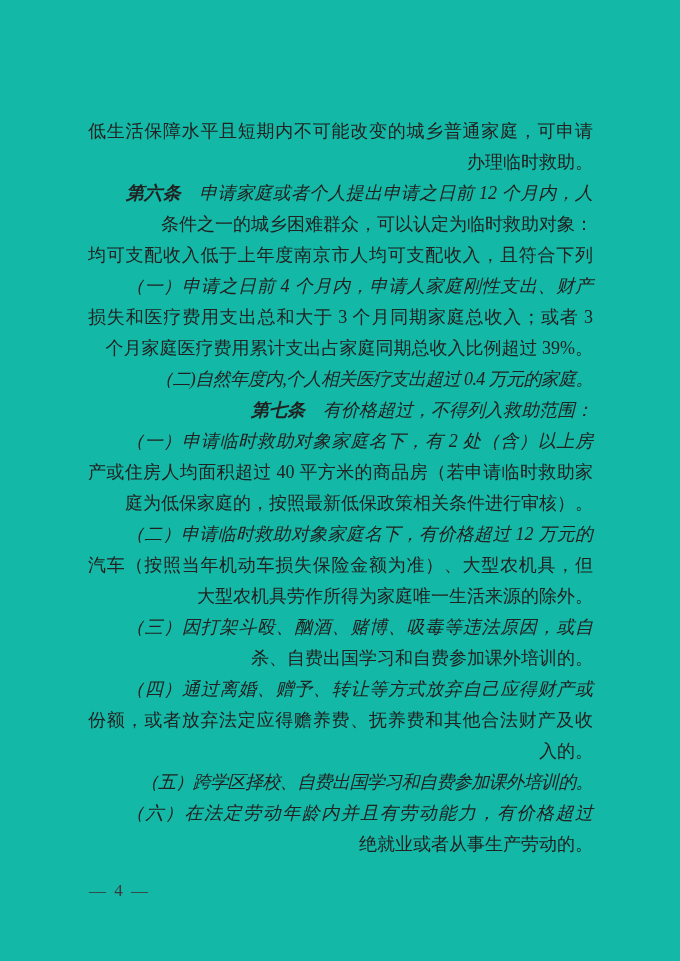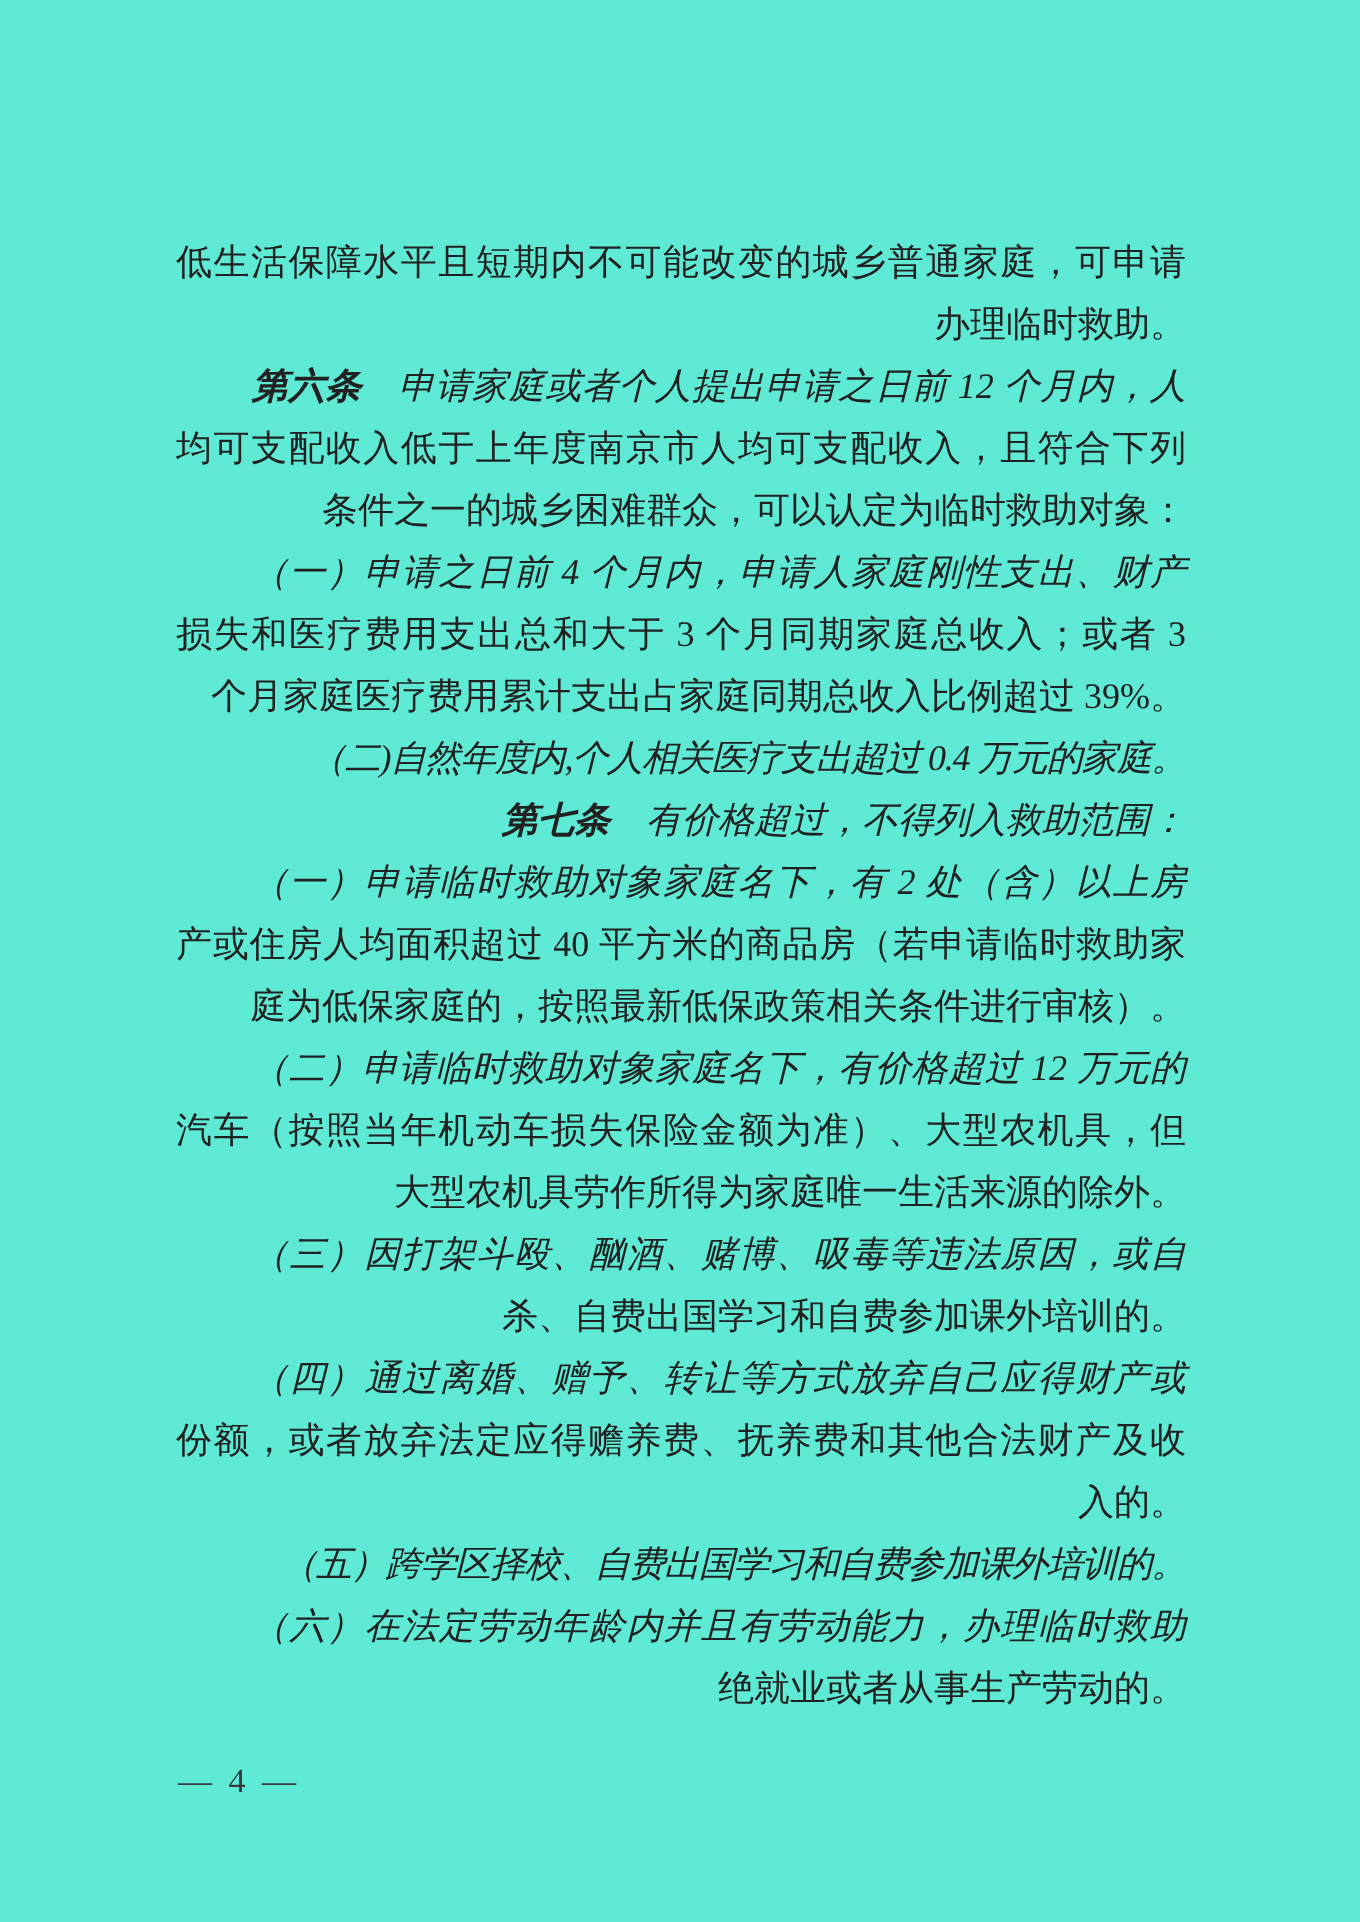--- a/index.html
+++ b/index.html
@@ -1,20 +1,20 @@
 <!DOCTYPE html>
 <html><head>
 <meta charset="utf-8">
 <style>
   html, body { margin: 0; padding: 0; background: #ffffff; }
   .page {
     position: relative;
     width: 680px;
     height: 961px;
-    background: #5eead4;
+    background: #14b8a6;
     font-family: "Liberation Serif", "DejaVu Serif", serif;
     overflow: hidden;
   }
   .text-block {
     position: absolute;
     left: 88px;
     top: 116px;
     width: 505px;
     font-size: 18px;
     line-height: 31px;
@@ -44,36 +44,36 @@
   }
 </style>
 </head>
 <body>
 
 <div class="page">
   <div class="text-block">
       <div class="line fill"><span>低生活保障水平且短期内不可能改变的城乡普通家庭，可申请</span></div>
       <div class="line"><span>办理临时救助。</span></div>
       <div class="line indent fill"><span class="bold">第六条</span><span>　申请家庭或者个人提出申请之日前 12 个月内，人</span></div>
+      <div class="line"><span>条件之一的城乡困难群众，可以认定为临时救助对象：</span></div>
       <div class="line fill"><span>均可支配收入低于上年度南京市人均可支配收入，且符合下列</span></div>
-      <div class="line"><span>条件之一的城乡困难群众，可以认定为临时救助对象：</span></div>
       <div class="line indent fill"><span>（一）申请之日前 4 个月内，申请人家庭刚性支出、财产</span></div>
       <div class="line fill"><span>损失和医疗费用支出总和大于 3 个月同期家庭总收入；或者 3</span></div>
       <div class="line"><span>个月家庭医疗费用累计支出占家庭同期总收入比例超过 39%。</span></div>
       <div class="line indent tight"><span>（二)自然年度内,个人相关医疗支出超过 0.4 万元的家庭。</span></div>
       <div class="line indent"><span class="bold">第七条</span><span>　有价格超过，不得列入救助范围：</span></div>
       <div class="line indent fill"><span>（一）申请临时救助对象家庭名下，有 2 处（含）以上房</span></div>
       <div class="line fill"><span>产或住房人均面积超过 40 平方米的商品房（若申请临时救助家</span></div>
       <div class="line"><span>庭为低保家庭的，按照最新低保政策相关条件进行审核）。</span></div>
       <div class="line indent fill"><span>（二）申请临时救助对象家庭名下，有价格超过 12 万元的</span></div>
       <div class="line fill"><span>汽车（按照当年机动车损失保险金额为准）、大型农机具，但</span></div>
       <div class="line"><span>大型农机具劳作所得为家庭唯一生活来源的除外。</span></div>
       <div class="line indent fill"><span>（三）因打架斗殴、酗酒、赌博、吸毒等违法原因，或自</span></div>
       <div class="line"><span>杀、自费出国学习和自费参加课外培训的。</span></div>
       <div class="line indent fill"><span>（四）通过离婚、赠予、转让等方式放弃自己应得财产或</span></div>
       <div class="line fill"><span>份额，或者放弃法定应得赡养费、抚养费和其他合法财产及收</span></div>
       <div class="line"><span>入的。</span></div>
       <div class="line indent tight"><span>（五）跨学区择校、自费出国学习和自费参加课外培训的。</span></div>
-      <div class="line indent fill"><span>（六）在法定劳动年龄内并且有劳动能力，办理临时救助</span></div>
+      <div class="line indent fill"><span>（六）在法定劳动年龄内并且有劳动能力，有价格超过</span></div>
       <div class="line"><span>绝就业或者从事生产劳动的。</span></div>
     </div>
   <div class="footer">— 4 —</div>
 </div>
 
 </body></html>

